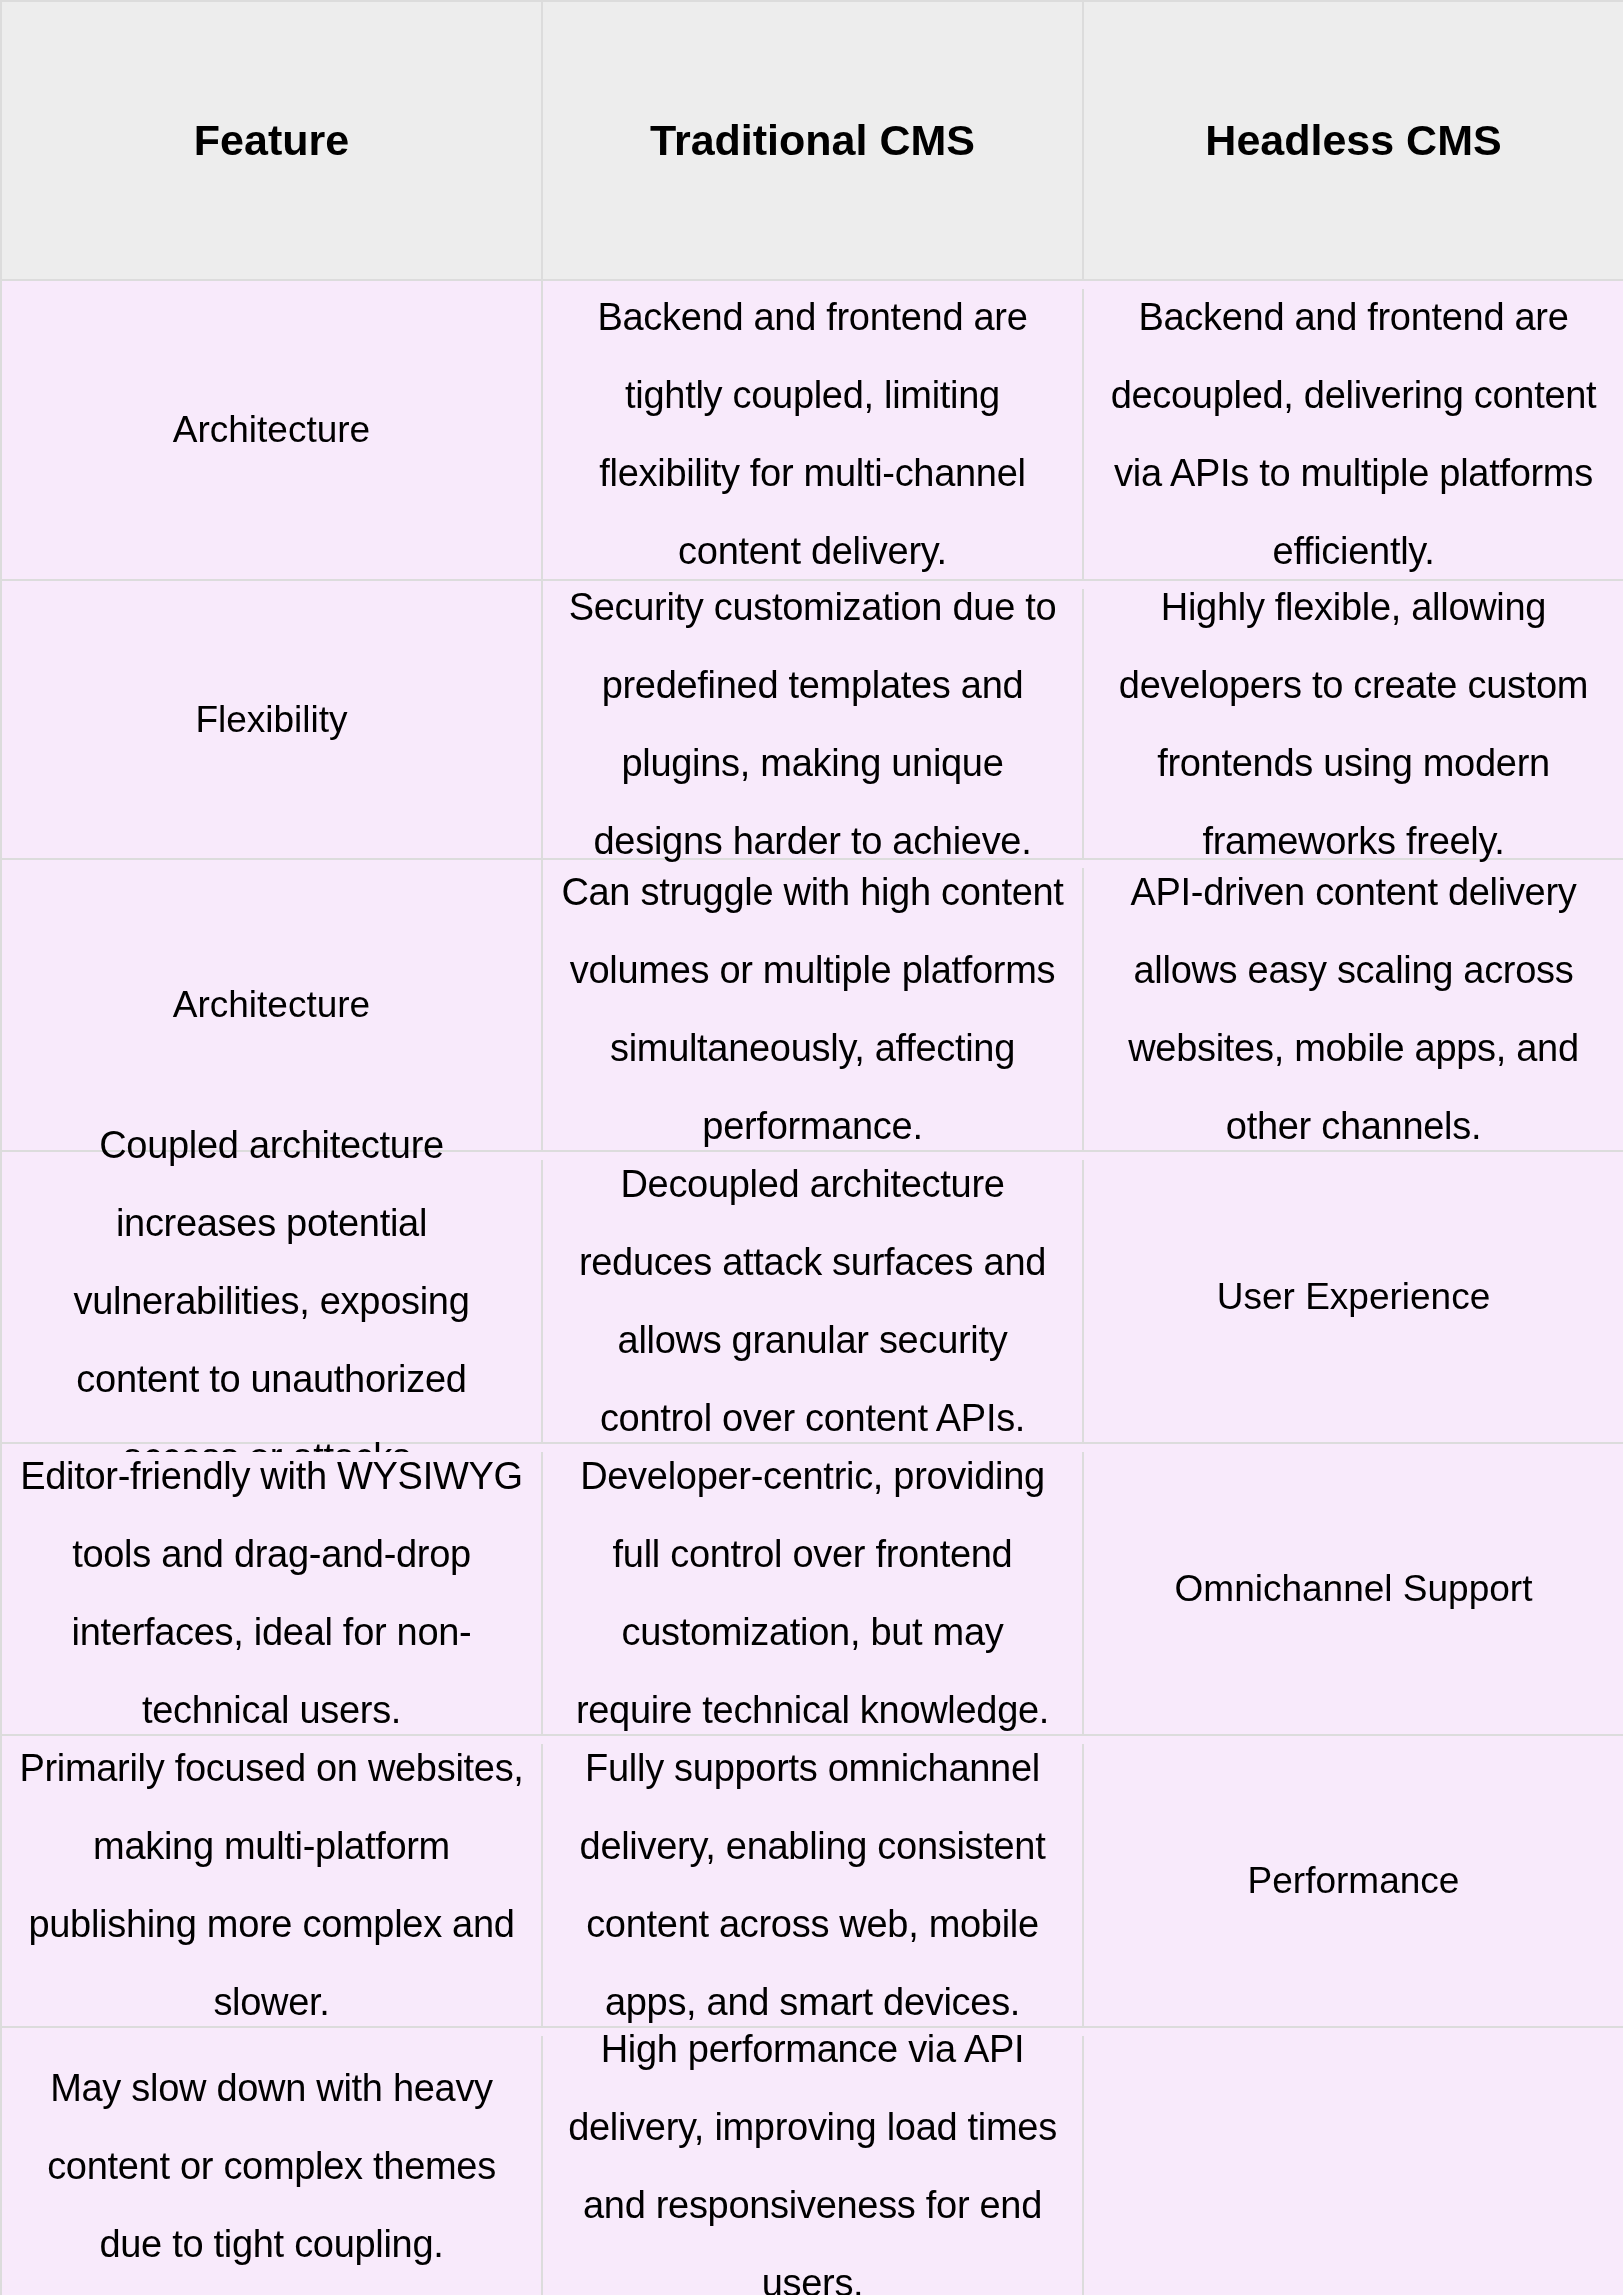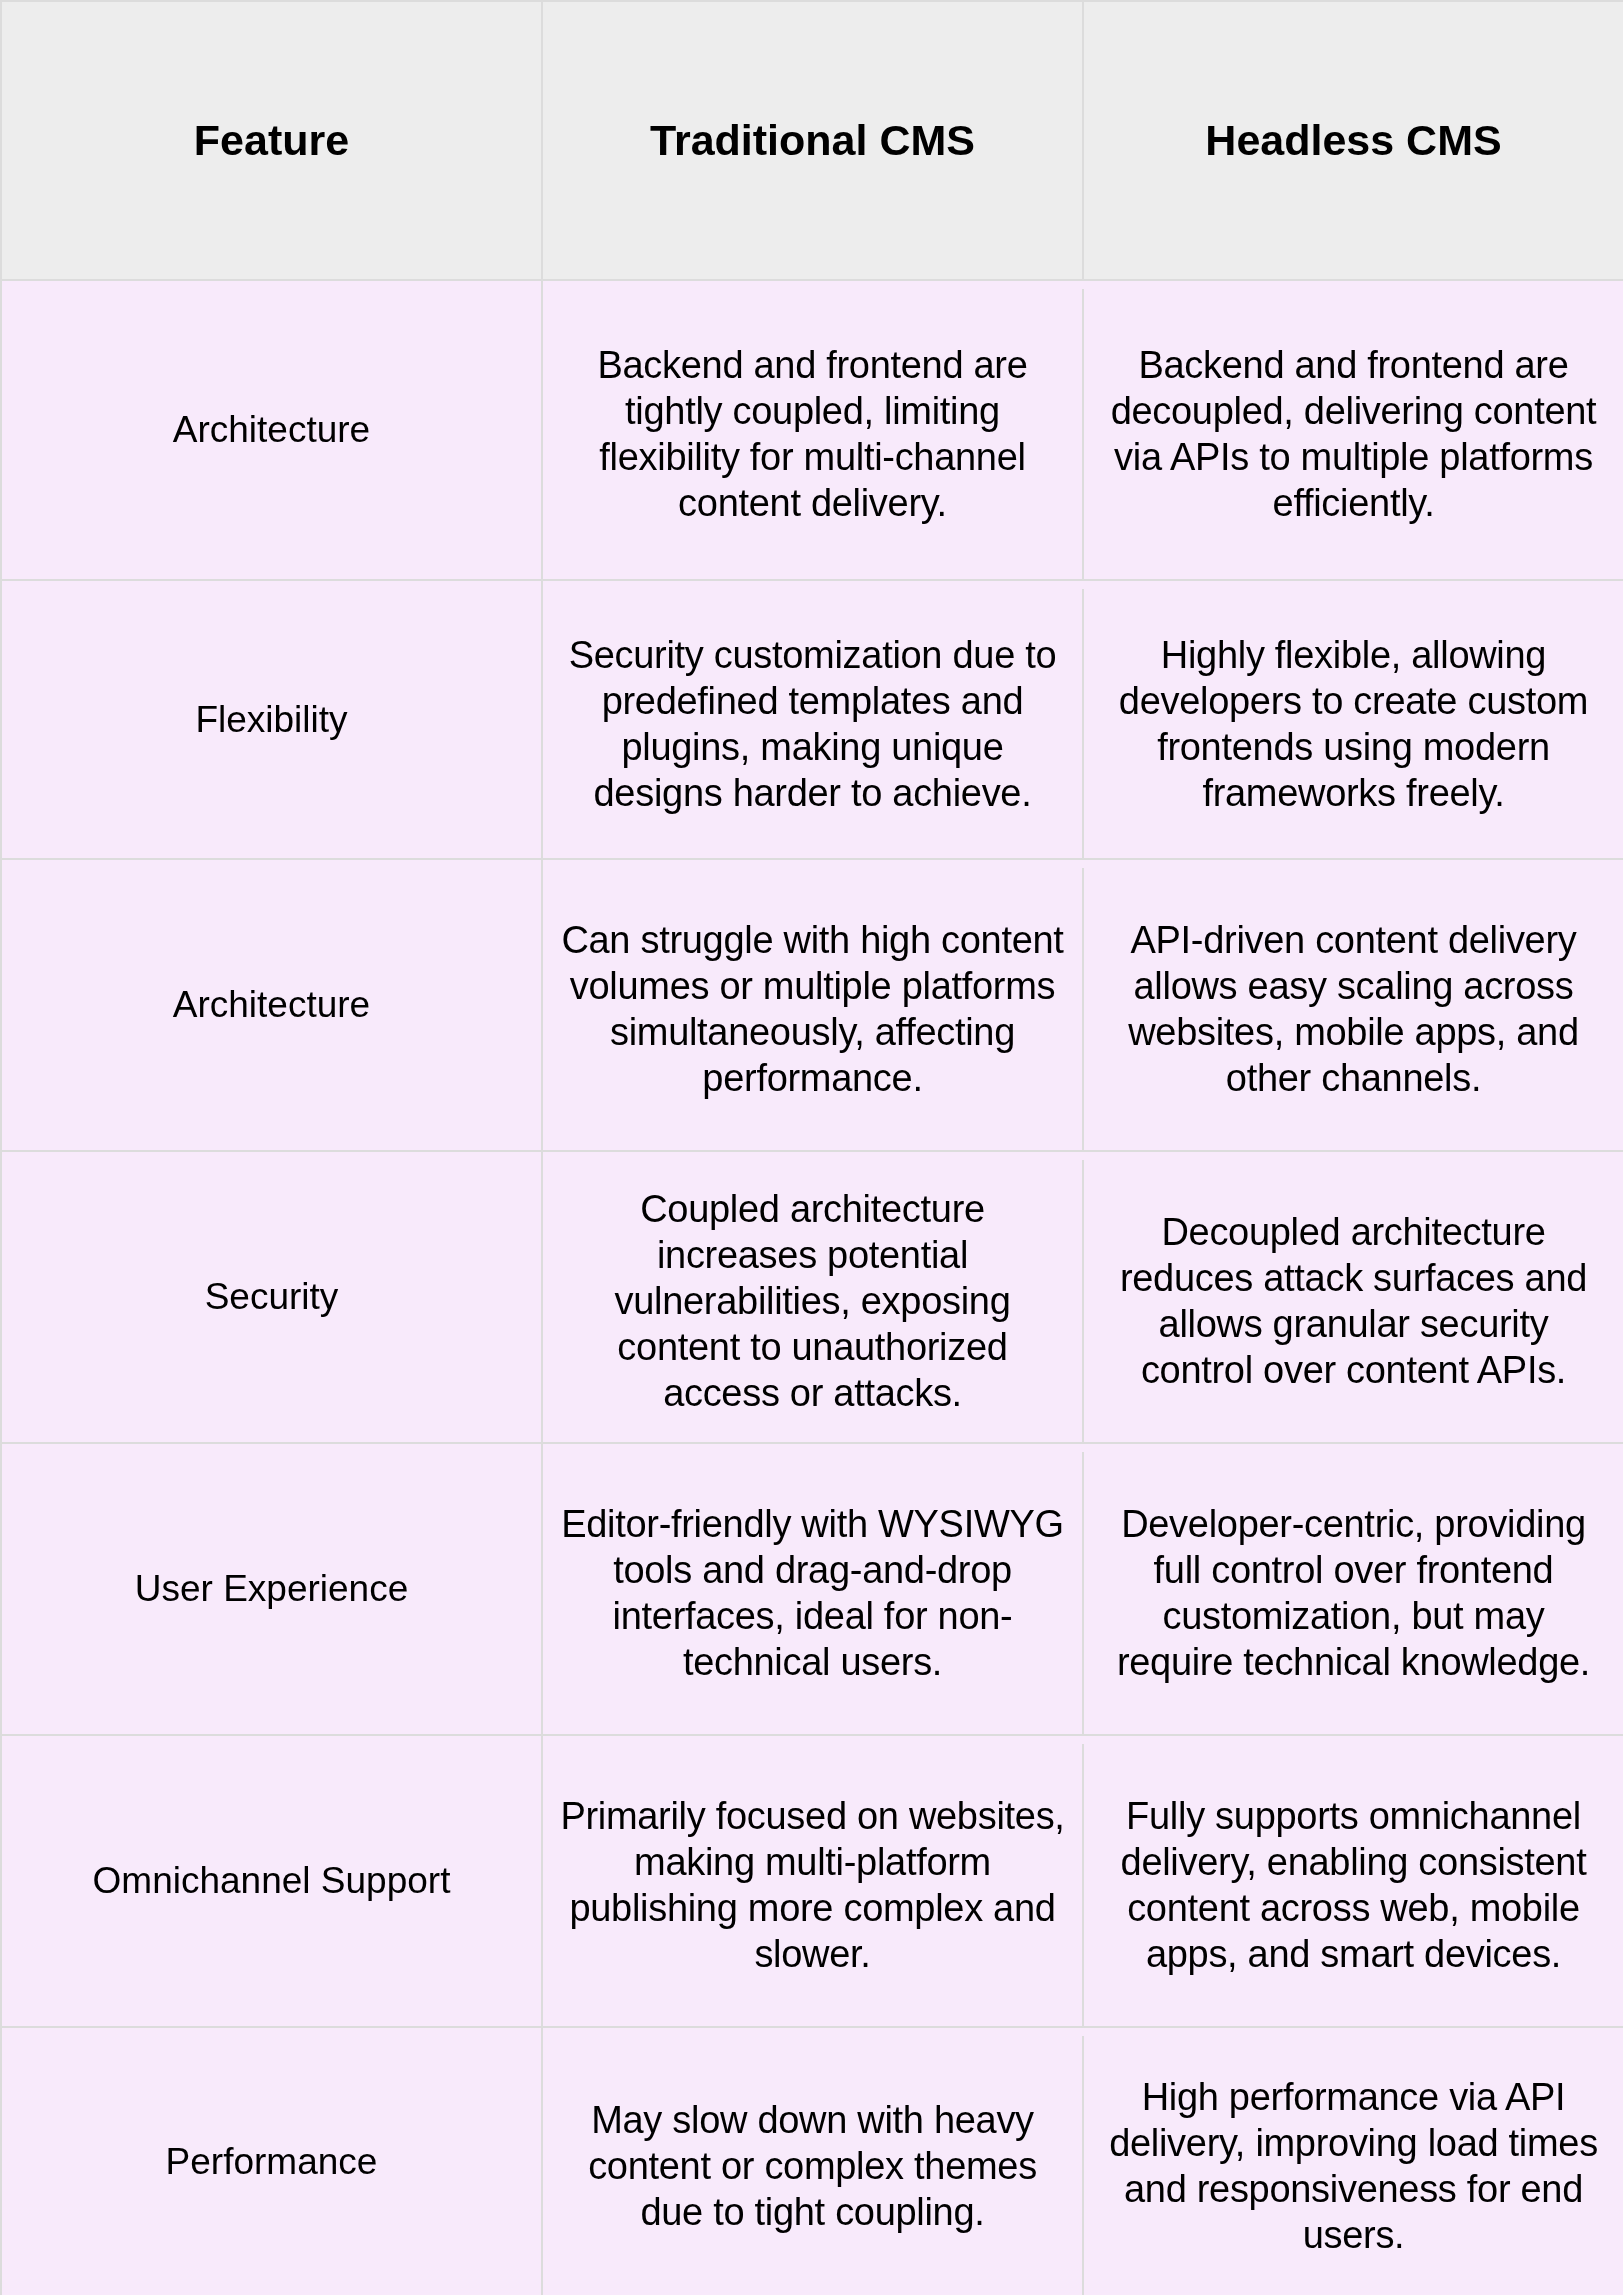--- a/index.html
+++ b/index.html
@@ -33,21 +33,21 @@
       font-weight: bold;
       font-size: 43px;
       border-bottom: 2.6px solid #dcdcdc;
     }
     .feat {
       font-weight: normal;
       font-size: 37px;
     }
     .desc {
       font-size: 38px;
-      line-height: 46px;
+      line-height: 78px;
       letter-spacing: -0.3px;
       margin-top: 8px;
     }
   </style>
 </head>
 <body>
 
 <div class="table">
   <div class="cell head">Feature</div>
   <div class="cell head">Traditional CMS</div>
@@ -58,21 +58,20 @@
   <div class="cell desc">Backend and frontend are decoupled, delivering content via APIs to multiple platforms efficiently.</div>
 
   <div class="cell feat">Flexibility</div>
   <div class="cell desc">Security customization due to predefined templates and plugins, making unique designs harder to achieve.</div>
   <div class="cell desc">Highly flexible, allowing developers to create custom frontends using modern frameworks freely.</div>
 
   <div class="cell feat">Architecture</div>
   <div class="cell desc">Can struggle with high content volumes or multiple platforms simultaneously, affecting performance.</div>
   <div class="cell desc">API-driven content delivery allows easy scaling across websites, mobile apps, and other channels.</div>
 
-  <div class="cell feat">Security</div>
   <div class="cell desc">Coupled architecture increases potential vulnerabilities, exposing content to unauthorized access or attacks.</div>
   <div class="cell desc">Decoupled architecture reduces attack surfaces and allows granular security control over content APIs.</div>
 
   <div class="cell feat">User Experience</div>
   <div class="cell desc">Editor-friendly with WYSIWYG tools and drag-and-drop interfaces, ideal for non-technical users.</div>
   <div class="cell desc">Developer-centric, providing full control over frontend customization, but may require technical knowledge.</div>
 
   <div class="cell feat">Omnichannel Support</div>
   <div class="cell desc">Primarily focused on websites, making multi-platform publishing more complex and slower.</div>
   <div class="cell desc">Fully supports omnichannel delivery, enabling consistent content across web, mobile apps, and smart devices.</div>

